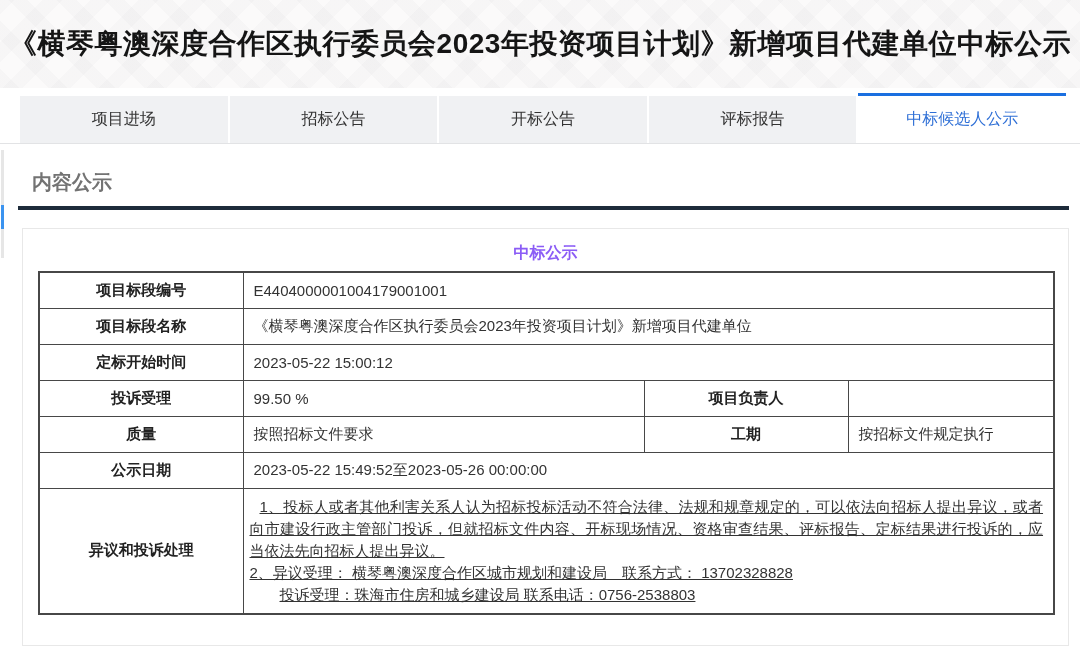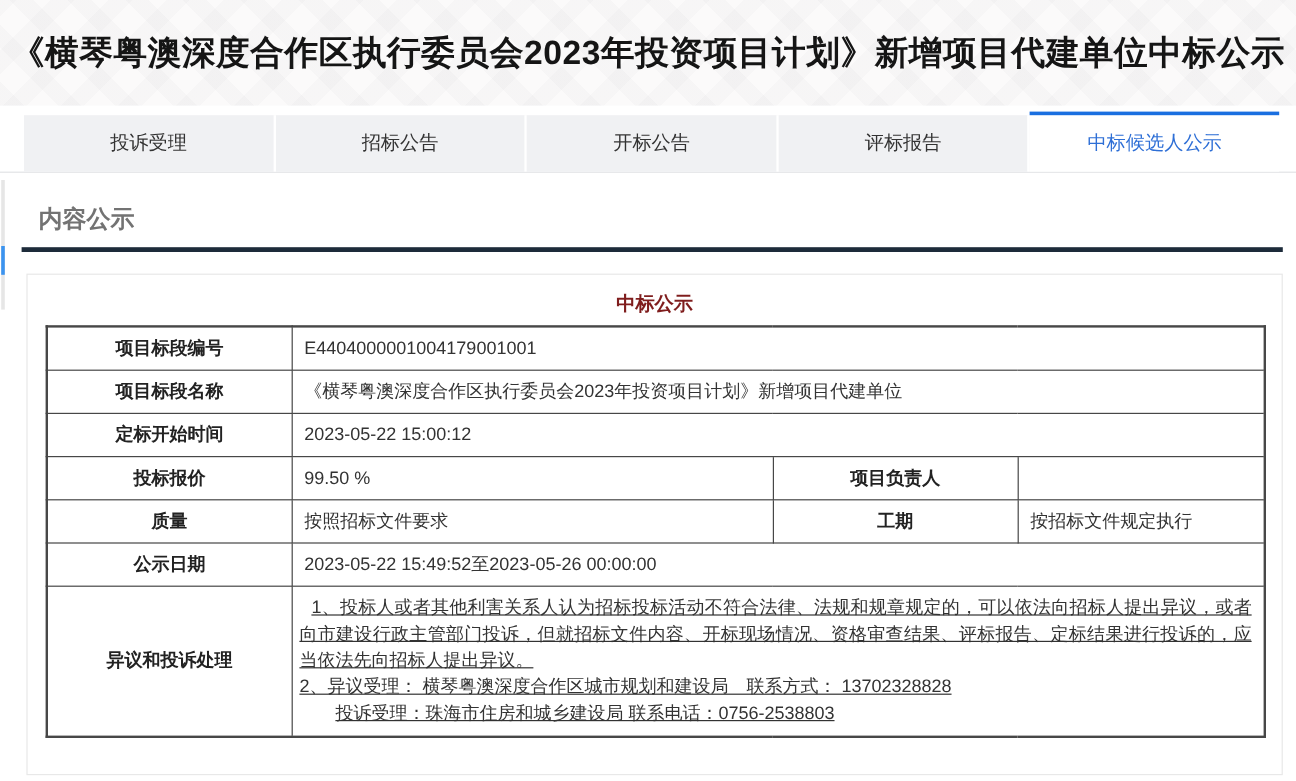--- a/index.html
+++ b/index.html
@@ -38,21 +38,21 @@
 
   
   .sec-h { position:absolute; top:169px; left:32px; font-size:20px; font-weight:700; color:#737373; }
   .rule { position:absolute; top:206px; left:18px; width:1051px; height:4px; background:#1d2b3a; }
 
   
   .panel {
     position:absolute; top:228px; left:22px; width:1047px; height:418px;
     background:#fff; border:1px solid #e8e8e8;
   }
-  .tbl-title { margin-top:14px; text-align:center; font-size:16px; font-weight:700; color:#7f1d1d; }
+  .tbl-title { margin-top:14px; text-align:center; font-size:16px; font-weight:700; color:#8b5cf6; }
 
   table.notice {
     margin:7px 0 0 15px; width:1015px;
     border-collapse:collapse; table-layout:fixed;
     border:2px solid #474747;
   }
   table.notice td { border:1px solid #474747; height:36px; overflow:hidden; }
   td.lbl { font-weight:700; text-align:center; font-size:15px; color:#222; }
   td.val { text-align:left; padding:2px 10px; font-size:15px; color:#333; }
   td.winner-cell { padding:0; }
@@ -75,21 +75,21 @@
   <header class="hdr">
     <h1>《横琴粤澳深度合作区执行委员会2023年投资项目计划》新增项目代建单位中标公示</h1>
   </header>
 
   <div class="left-track">
     <div class="left-thumb"></div>
   </div>
 
   <nav class="tabbar">
     <div class="tabs">
-      <div class="tab">投诉受理</div>
+      <div class="tab">项目进场</div>
       <div class="tab">招标公告</div>
       <div class="tab">开标公告</div>
       <div class="tab">评标报告</div>
       <div class="tab active">中标候选人公示</div>
     </div>
   </nav>
 
   <h2 class="sec-h">内容公示</h2>
   <div class="rule"></div>
 
@@ -110,21 +110,21 @@
         </tr>
         <tr>
           <td class="lbl">项目标段名称</td>
           <td class="val" colspan="3">《横琴粤澳深度合作区执行委员会2023年投资项目计划》新增项目代建单位</td>
         </tr>
         <tr>
           <td class="lbl">定标开始时间</td>
           <td class="val" colspan="3">2023-05-22 15:00:12</td>
         </tr>
         <tr>
-          <td class="lbl">投标报价</td>
+          <td class="lbl">投诉受理</td>
           <td class="val">99.50 %</td>
           <td class="lbl">项目负责人</td>
           <td class="val"></td>
         </tr>
         <tr>
           <td class="lbl">质量</td>
           <td class="val">按照招标文件要求</td>
           <td class="lbl">工期</td>
           <td class="val">按招标文件规定执行</td>
         </tr>

